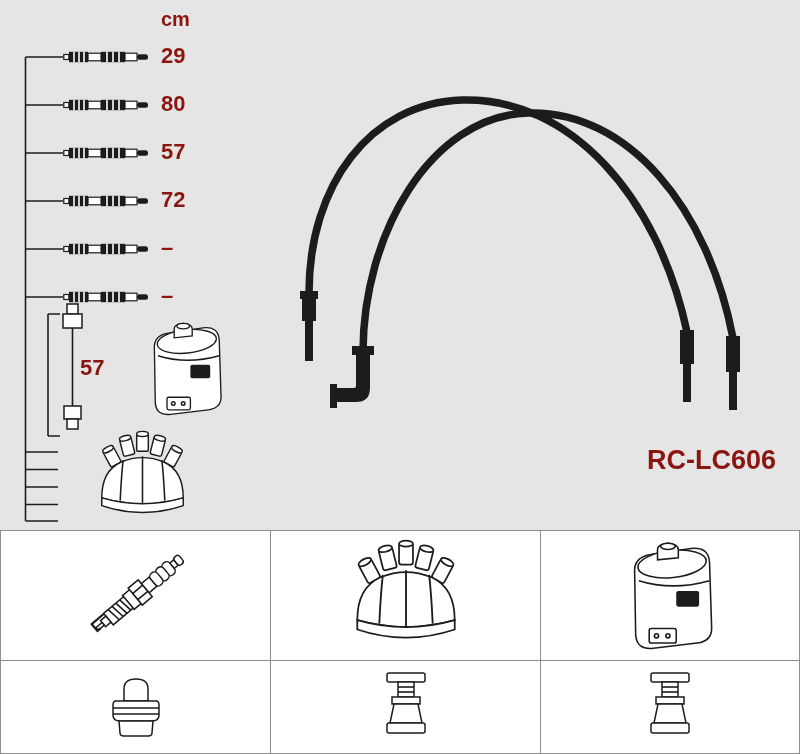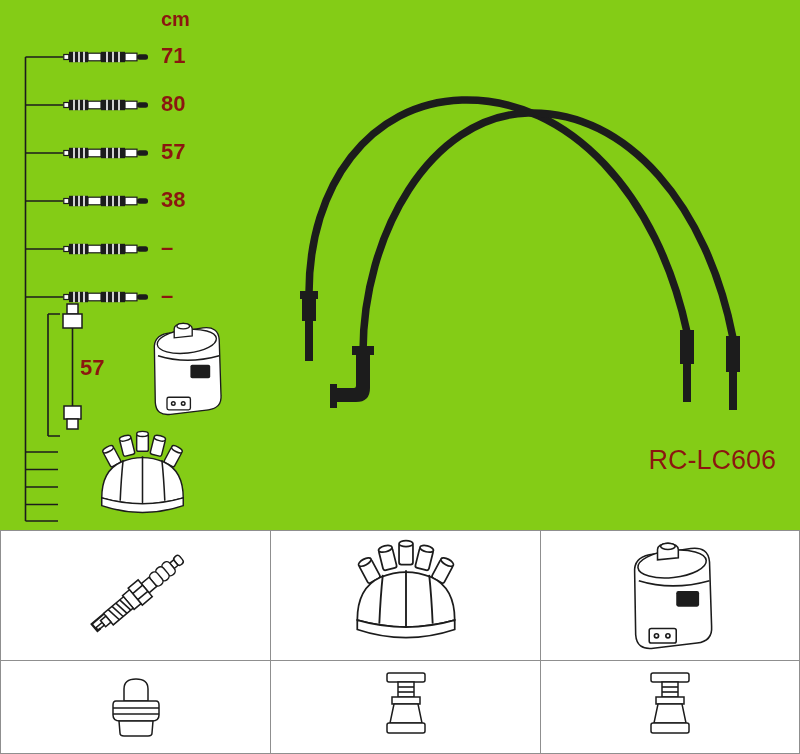--- a/index.html
+++ b/index.html
@@ -1,25 +1,25 @@
 <!DOCTYPE html>
 <html style="--accent: #8B1610; --line: #1c1c1c; --grid: #8f8f8f;"><head>
 <meta charset="utf-8">
 <style>
   :root{
     --accent:#8B1610;
     --line:#1c1c1c;
     --grid:#8f8f8f;
   }
   html,body{margin:0;padding:0;background:#fff;}
-  .page{position:relative;width:800px;height:754px;background:#84cc16;overflow:hidden;
+  .page{position:relative;width:800px;height:754px;background:#e5e5e5;overflow:hidden;
         font-family:"Liberation Sans",sans-serif;}
   .top-art{position:absolute;left:0;top:0;color:var(--line);}
   .lbl{position:absolute;font-weight:bold;font-size:22px;color:var(--accent);line-height:1.1;}
-  .prod{position:absolute;font-weight:normal;color:var(--accent);text-align:left;line-height:1.1;}
+  .prod{position:absolute;font-weight:bold;color:var(--accent);text-align:left;line-height:1.1;}
   .grid{position:absolute;left:0;top:530px;width:800px;height:224px;display:grid;
         grid-template-columns:270px 270px 1fr;grid-template-rows:130px 1fr;
         border:1.5px solid var(--grid);box-sizing:border-box;background:#fff;}
   .cell{border-right:1.5px solid var(--grid);border-bottom:1.5px solid var(--grid);
         display:flex;align-items:center;justify-content:center;box-sizing:border-box;color:var(--line);}
   .cell.last-col{border-right:none;}
   .cell.last-row{border-bottom:none;}
   .ln{stroke:var(--line);stroke-width:1.6;fill:none;}
   .s{fill:#fff;stroke:var(--line);stroke-width:1.5;}
   .cable{fill:none;stroke:currentColor;stroke-width:7.5;stroke-linecap:round;}
@@ -163,24 +163,24 @@
       <path d="M300,291 h18 v8 h-2 v22 h-3 v40 h-8 v-40 h-3 v-22 h-2 z"></path>
       <path d="M680,330 h14 v34 h-3 v38 h-8 v-38 h-3 z"></path>
       <path d="M726,336 h14 v36 h-3 v38 h-8 v-38 h-3 z"></path>
       <path d="M352,346 h22 v9 h-22 z"></path>
       <path d="M356,354 h14 v34 q0,14 -14,14 h-21 v-14 h19 q2,0 2,-2 z"></path>
       <path d="M330,384 h7 v24 h-7 z"></path>
     </g>
   </svg>
 
   <div class="lbl" style="left:161px;top:8px;font-size:20px;">cm</div>
-  <div class="lbl" style="left:161px;top:44px;">71</div>
+  <div class="lbl" style="left:161px;top:44px;">29</div>
   <div class="lbl" style="left:161px;top:92px;">80</div>
   <div class="lbl" style="left:161px;top:140px;">57</div>
-  <div class="lbl" style="left:161px;top:188px;">38</div>
+  <div class="lbl" style="left:161px;top:188px;">72</div>
   <div class="lbl" style="left:161px;top:236px;">–</div>
   <div class="lbl" style="left:161px;top:284px;">–</div>
   <div class="lbl" style="left:80px;top:356px;">57</div>
 
   <div class="prod" style="right:24px;top:446px;font-size:27px;">RC-LC606</div>
 
   <div class="grid">
 
     <div class="cell">
       <svg width="200" height="126" viewBox="0 0 200 126">

